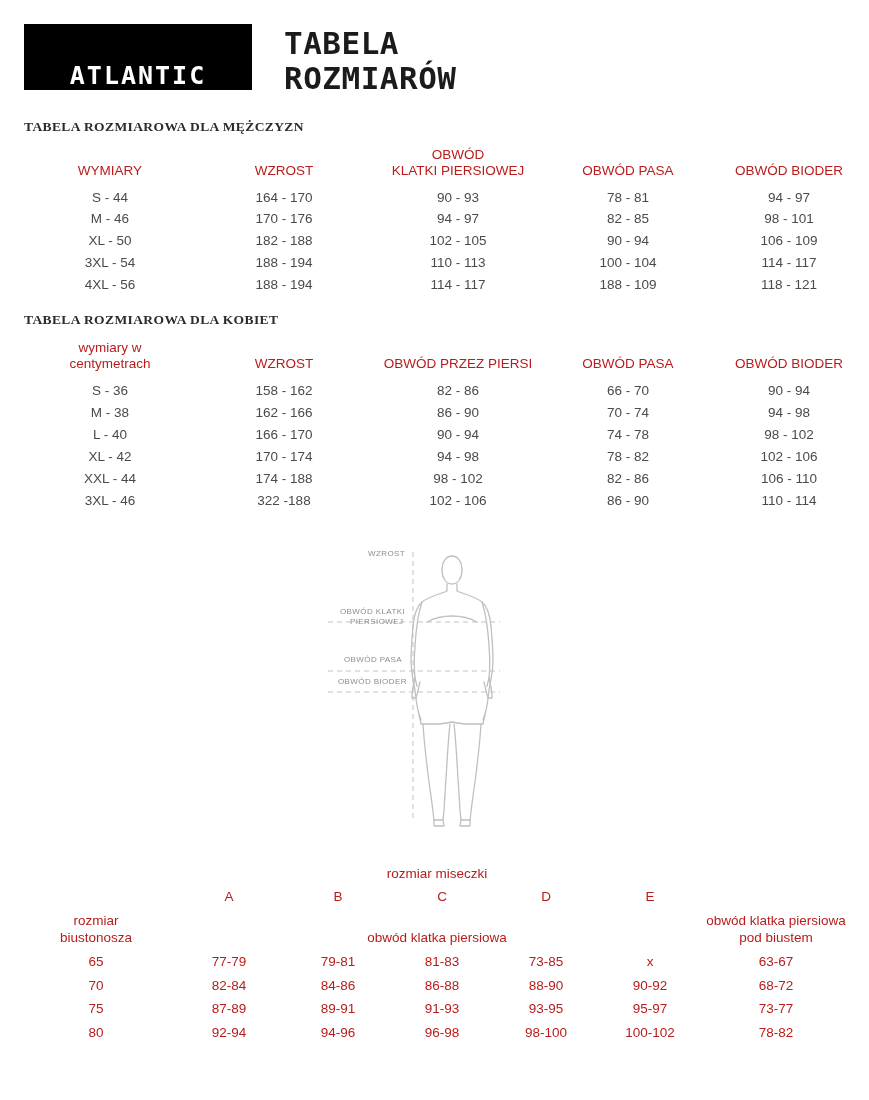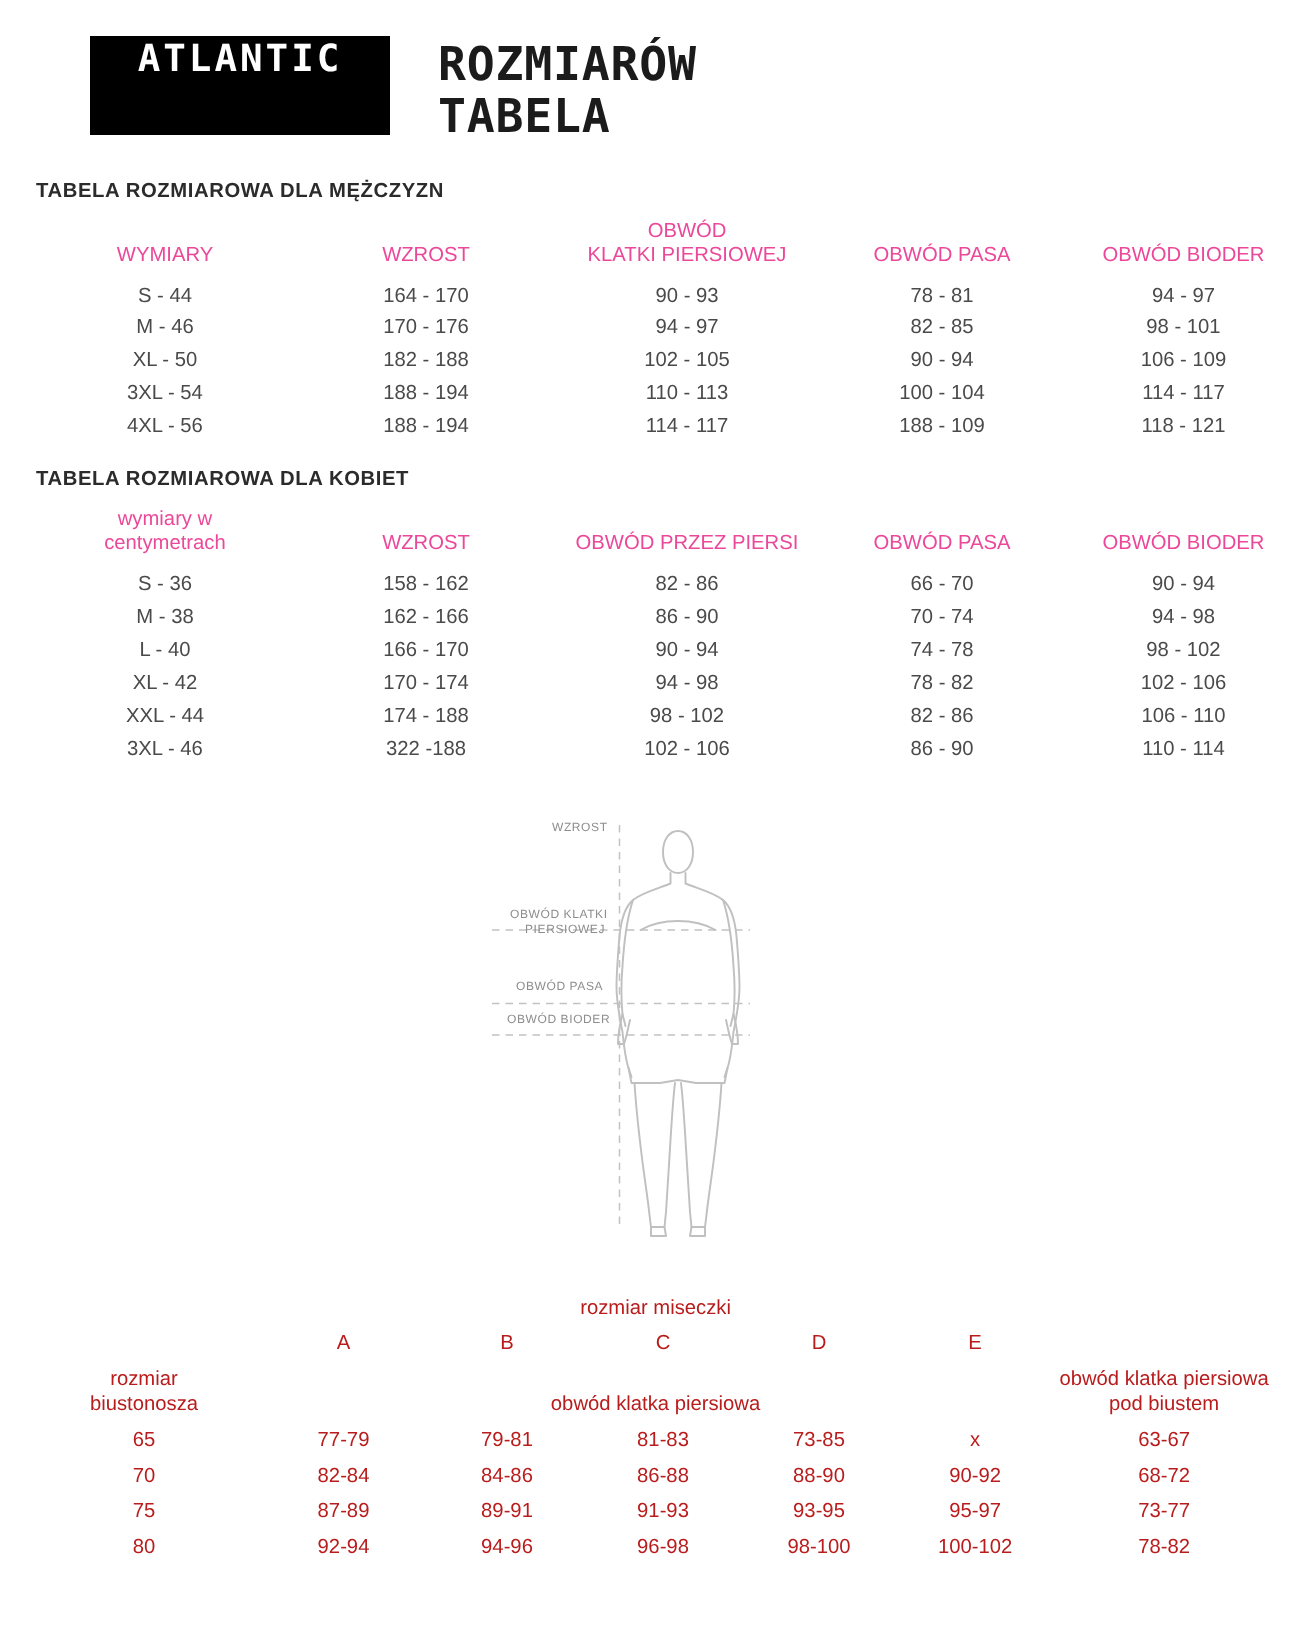--- a/index.html
+++ b/index.html
@@ -19,27 +19,26 @@
 
   
   .header {
     display: flex;
     align-items: flex-start;
     padding: 24px 0 0 24px;
   }
   .brand-box {
     background: #000000;
     color: #ffffff;
-    width: 200px;
+    width: 228px;
     height: 66px;
     display: flex;
-    align-items: flex-start;
+    align-items: flex-end;
     justify-content: center;
     flex: none;
-    margin-left: 36px;
   }
   .brand-text {
     font-family: "DejaVu Sans Mono", monospace;
     font-weight: bold;
     font-size: 25px;
     letter-spacing: 2px;
     color: #ffffff;
   }
   .doc-title {
     margin-left: 32px;
@@ -47,40 +46,40 @@
     font-weight: bold;
     font-size: 31px;
     line-height: 1.14;
     color: #1b1b1b;
     letter-spacing: 0.5px;
     padding-top: 2px;
   }
 
   
   .section-title {
-    font-family: Liberation Sans, sans-serif;
+    font-family: Liberation Serif, serif;
     font-weight: bold;
     font-size: 13.5px;
     color: #2b2b2b;
     letter-spacing: 0.4px;
     margin: 22px 0 10px 24px;
   }
   .section-title.women { margin-top: 16px; }
 
   
   table.size-table {
     border-collapse: collapse;
     width: 830px;
     margin-left: 20px;
     table-layout: fixed;
   }
   table.size-table th {
     font-weight: normal;
     font-size: 13.5px;
-    color: #ec4899;
+    color: #b91c1c;
     text-align: center;
     vertical-align: bottom;
     padding: 2px 4px 8px 4px;
     line-height: 1.18;
   }
   table.size-table td {
     font-size: 13.5px;
     color: #4a4a4a;
     text-align: center;
     padding: 2px 4px;
@@ -156,22 +155,22 @@
   .bcol-6 { width: 148px; }
 </style>
 </head>
 <body>
 
 <div class="header">
   <div class="brand-box">
     <span class="brand-text">ATLANTIC</span>
   </div>
   <div class="doc-title">
+    <div>TABELA</div>
     <div>ROZMIARÓW</div>
-    <div>TABELA</div>
   </div>
 </div>
 
 <div class="section-title">TABELA ROZMIAROWA DLA MĘŻCZYZN</div>
 
 <table class="size-table">
   <colgroup>
     <col class="col-a">
       <col class="col-b">
       <col class="col-c">

